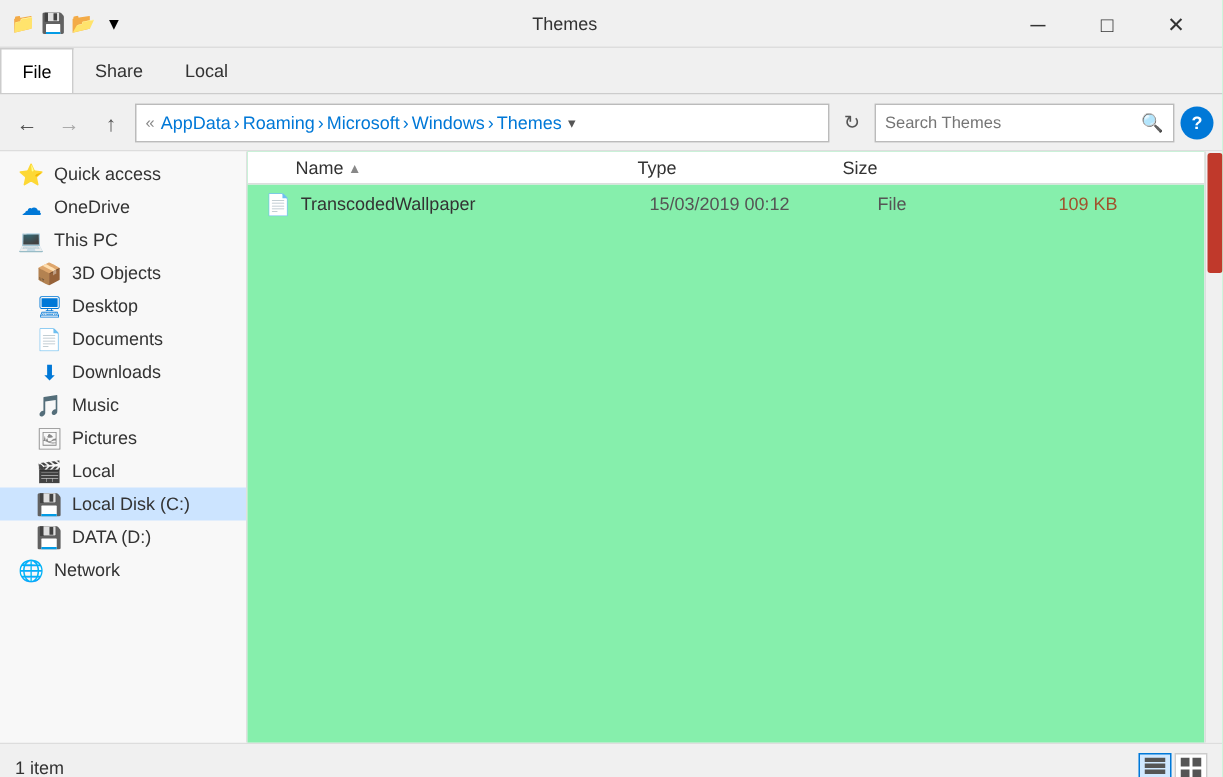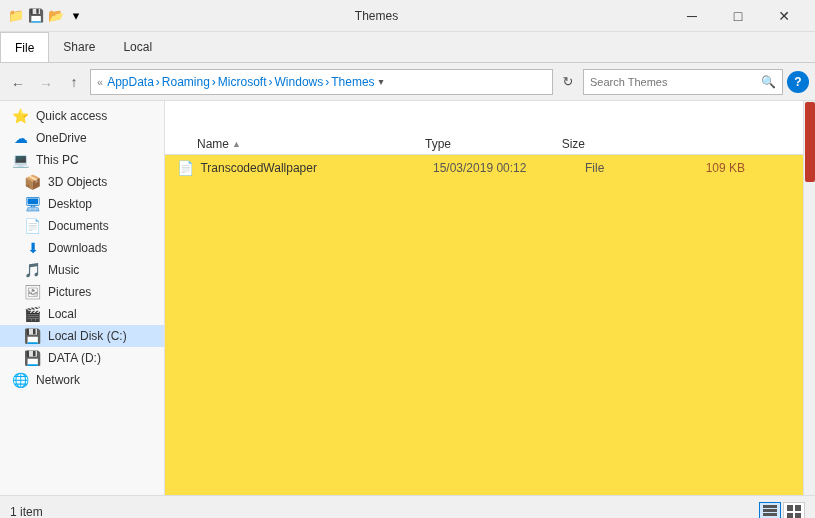--- a/index.html
+++ b/index.html
@@ -81,21 +81,21 @@
     }
     .sidebar-item {
       display: flex; align-items: center; gap: 6px;
       padding: 3px 8px 3px 12px;
       cursor: pointer; color: #333; font-size: 12px; height: 22px;
     }
     .sidebar-item.active { background: #cce4ff; }
     .sidebar-item .icon { font-size: 14px; width: 18px; text-align: center; }
 
     
-    .file-area { flex: 1; overflow-y: auto; background: #fde047; margin-top: 32px; }
+    .file-area { flex: 1; overflow-y: auto; background: #86efac; }
     .file-header {
       display: flex; height: 22px; align-items: center;
       border-bottom: 1px solid #ddd;
       background: #fff;
       font-size: 12px;
       color: #333;
       padding: 0;
     }
     .col-name { width: 260px; padding-left: 32px; display: flex; align-items: center; gap: 3px; cursor: pointer; }
     .col-modified { width: 160px; padding-left: 8px; cursor: pointer; }

